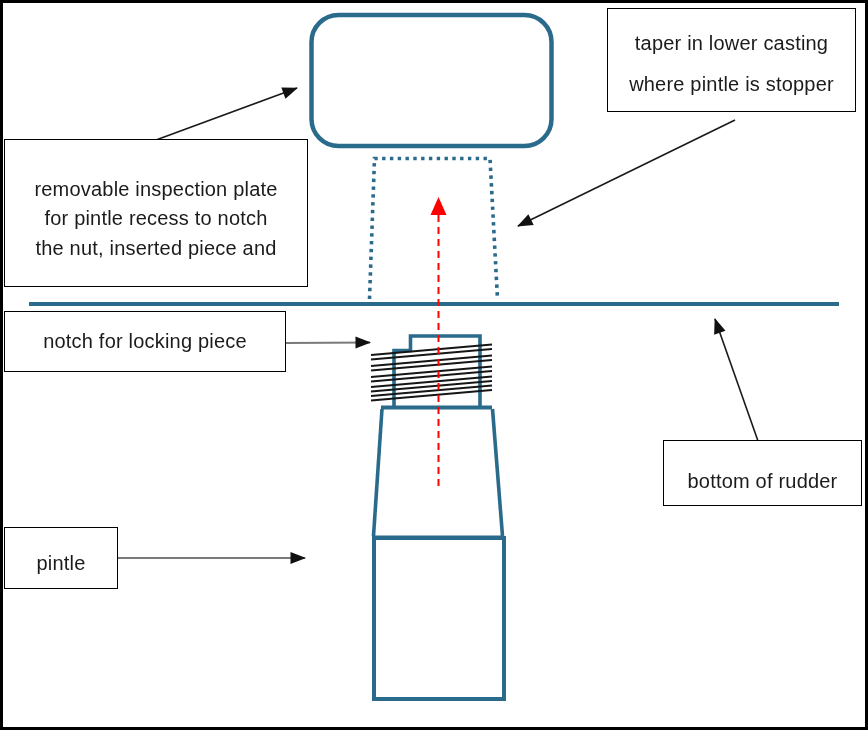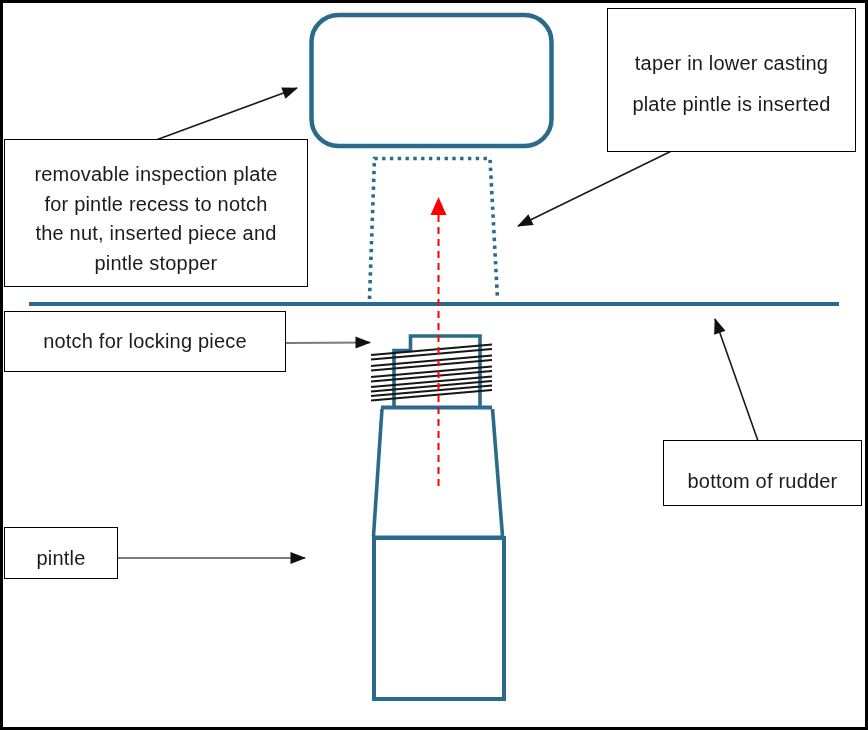--- a/index.html
+++ b/index.html
@@ -22,24 +22,24 @@
     align-items:center;
     justify-content:center;
     text-align:center;
     font-size:20px;
     letter-spacing:0.2px;
     color:#1b1b1b;
   }
   .label-box .line{white-space:nowrap;}
   #label-inspection-plate{left:4px;top:139px;width:304px;height:148px;padding-top:12px;}
   #label-inspection-plate .line{line-height:29.5px;}
-  #label-taper{left:607px;top:8px;width:249px;height:144px;padding-top:8px;}
+  #label-taper{left:607px;top:8px;width:249px;height:104px;padding-top:8px;}
   #label-taper .line{line-height:41px;}
   #label-notch{left:4px;top:311px;width:282px;height:61px;}
-  #label-pintle{left:4px;top:527px;width:114px;height:52px;padding-top:11px;}
+  #label-pintle{left:4px;top:527px;width:114px;height:62px;padding-top:11px;}
   #label-bottom-rudder{left:663px;top:440px;width:199px;height:66px;padding-top:16px;}
 </style>
 </head>
 <body>
 
 <div id="canvas">
 
   <svg id="diagram-svg" viewBox="0 0 868 730" xmlns="http://www.w3.org/2000/svg">
     <defs>
       <marker id="ah" markerUnits="userSpaceOnUse" markerWidth="17" markerHeight="13" refX="15" refY="6.5" orient="auto">
@@ -85,26 +85,25 @@
     <line x1="735" y1="120" x2="518" y2="226" stroke="#1a1a1a" stroke-width="1.6" marker-end="url(#ah)"></line>
     <line x1="758" y1="441" x2="715" y2="319" stroke="#1a1a1a" stroke-width="1.6" marker-end="url(#ah)"></line>
     <line x1="286" y1="343" x2="370" y2="342.5" stroke="#7a7a7a" stroke-width="2.2" marker-end="url(#ah)"></line>
     <line x1="117" y1="558" x2="305" y2="558" stroke="#7a7a7a" stroke-width="2.2" marker-end="url(#ah)"></line>
   </svg>
 
   <div class="label-box" id="label-inspection-plate">
     <div class="line">removable inspection plate</div>
     <div class="line">for pintle recess to notch</div>
     <div class="line">the nut, inserted piece and</div>
-    <div class="line">pintle stopper</div>
   </div>
 
   <div class="label-box" id="label-taper">
     <div class="line">taper in lower casting</div>
-    <div class="line">plate pintle is inserted</div>
+    <div class="line">where pintle is stopper</div>
   </div>
 
   <div class="label-box" id="label-notch">
     <div class="line">notch for locking piece</div>
   </div>
 
   <div class="label-box" id="label-pintle">
     <div class="line">pintle</div>
   </div>
 

